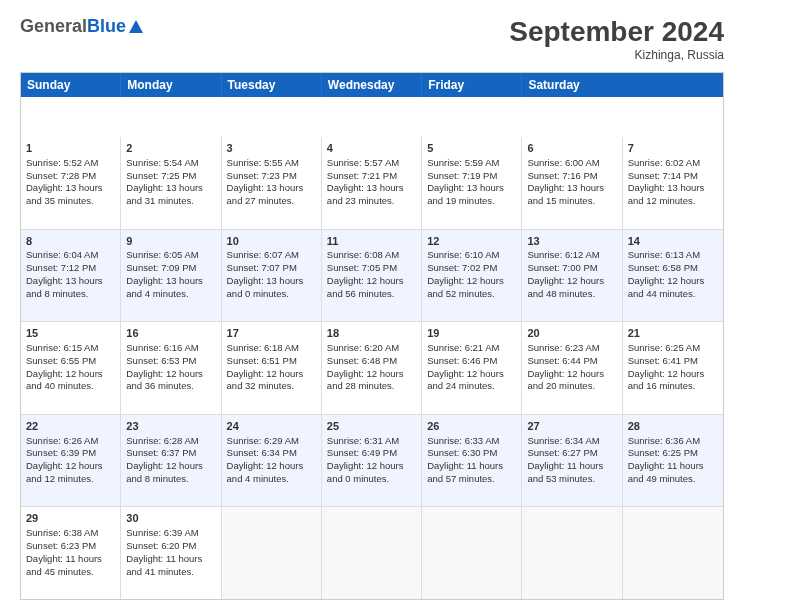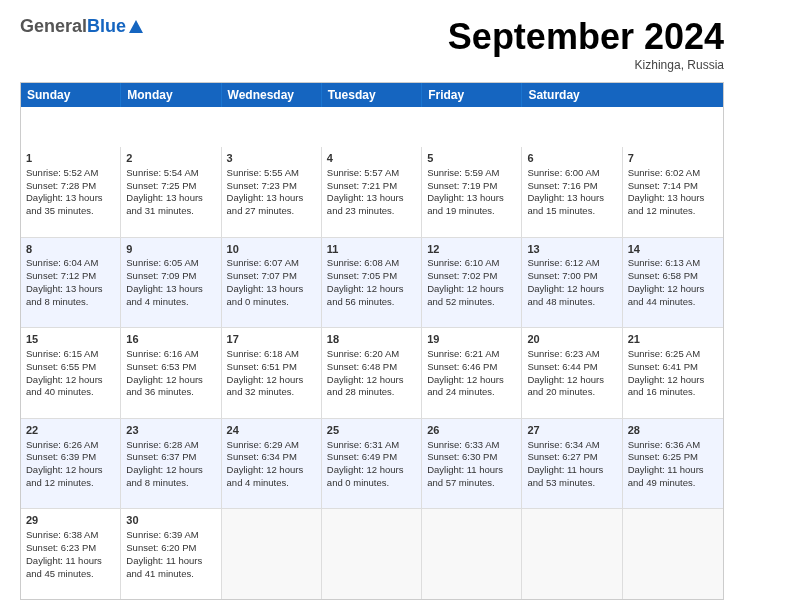--- a/index.html
+++ b/index.html
@@ -34,23 +34,23 @@
       font-size: 18px;
       font-weight: bold;
       color: #333;
     }
     .logo-general { color: #555; }
     .logo-blue { color: #1565c0; }
     .title-block {
       text-align: right;
     }
     .month-title {
-      font-size: 36px;
-      font-weight: bold;
-      color: #000000;
+      font-size: 28px;
+      font-weight: bold;
+      color: #404040;
     }
     .location {
       font-size: 12px;
       color: #444;
     }
     .calendar {
       flex: 1;
       display: flex;
       flex-direction: column;
       border: 1px solid #ccc;
@@ -118,22 +118,22 @@
     <div class="title-block">
       <div class="month-title">September 2024</div>
       <div class="location">Kizhinga, Russia</div>
     </div>
   </div>
 
   <div class="calendar">
     <div class="cal-header">
       <div class="cal-header-cell">Sunday</div>
       <div class="cal-header-cell">Monday</div>
+      <div class="cal-header-cell">Tuesday</div>
       <div class="cal-header-cell">Wednesday</div>
-      <div class="cal-header-cell">Tuesday</div>
       <div class="cal-header-cell">Friday</div>
       <div class="cal-header-cell">Saturday</div>
     </div>
     <div class="cal-body" id="cal-body">
     <div class="cal-row">
           <div class="cal-cell"><span class="day-num">1</span><span style="white-space: pre-line;">Sunrise: 5:52 AM
 Sunset: 7:28 PM
 Daylight: 13 hours
 and 35 minutes.</span></div>
           <div class="cal-cell"><span class="day-num">2</span><span style="white-space: pre-line;">Sunrise: 5:54 AM

